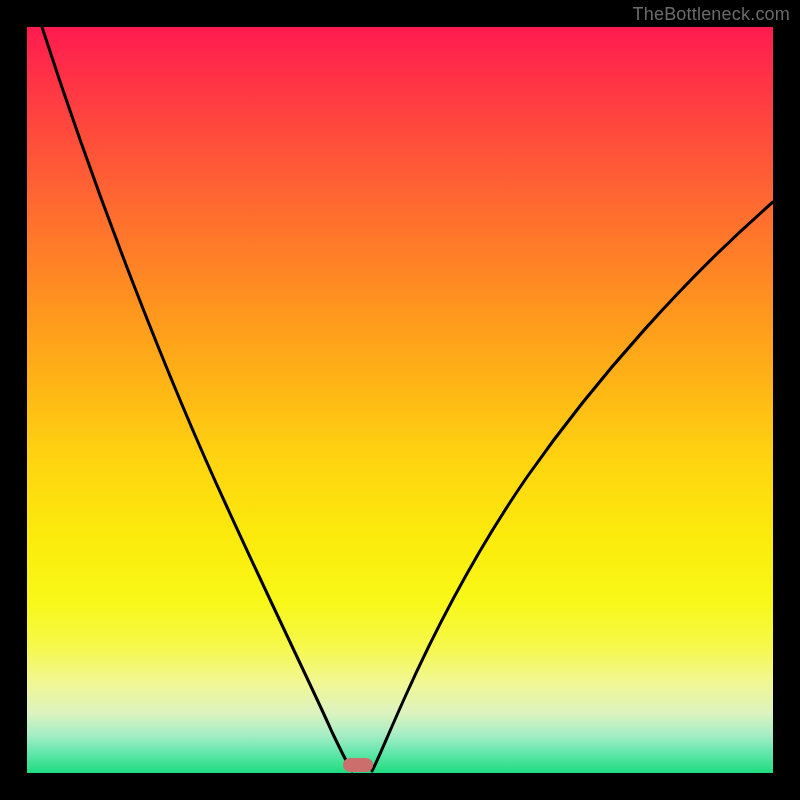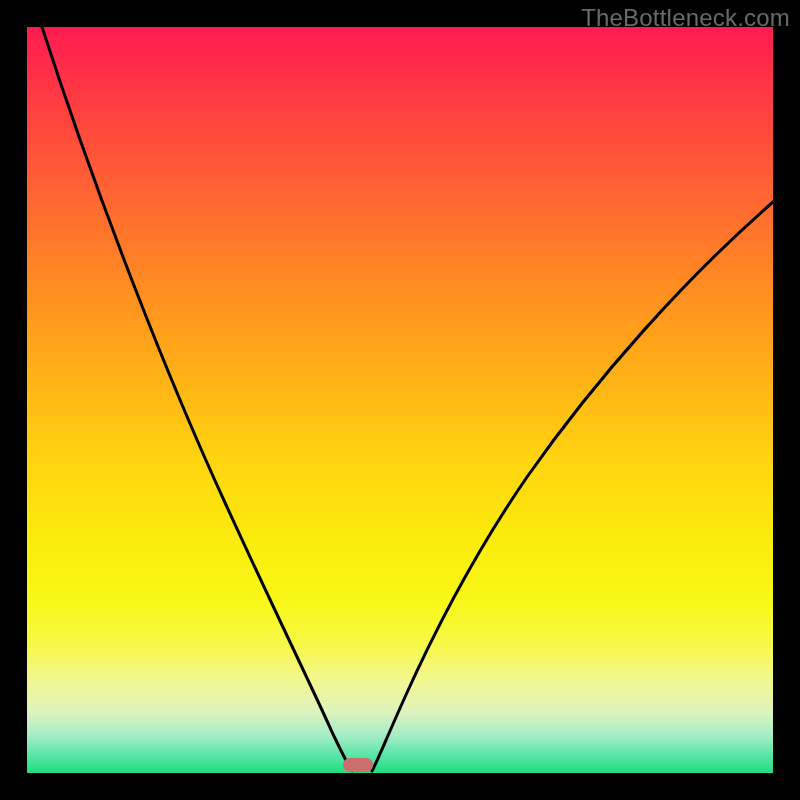--- a/index.html
+++ b/index.html
@@ -38,21 +38,21 @@
       #a3edc5 95%,
       #5de6a8 97.5%,
       #1fdc7f 100%
     );
   }
   .watermark {
     position: absolute;
     top: 4px;
     right: 10px;
     color: #6a6a6a;
-    font-size: 24px;
+    font-size: 18px;
     font-weight: 400;
     letter-spacing: 0.2px;
     user-select: none;
   }
   svg.curve {
     position: absolute;
     left: 0;
     top: 0;
     width: 746px;
     height: 746px;

